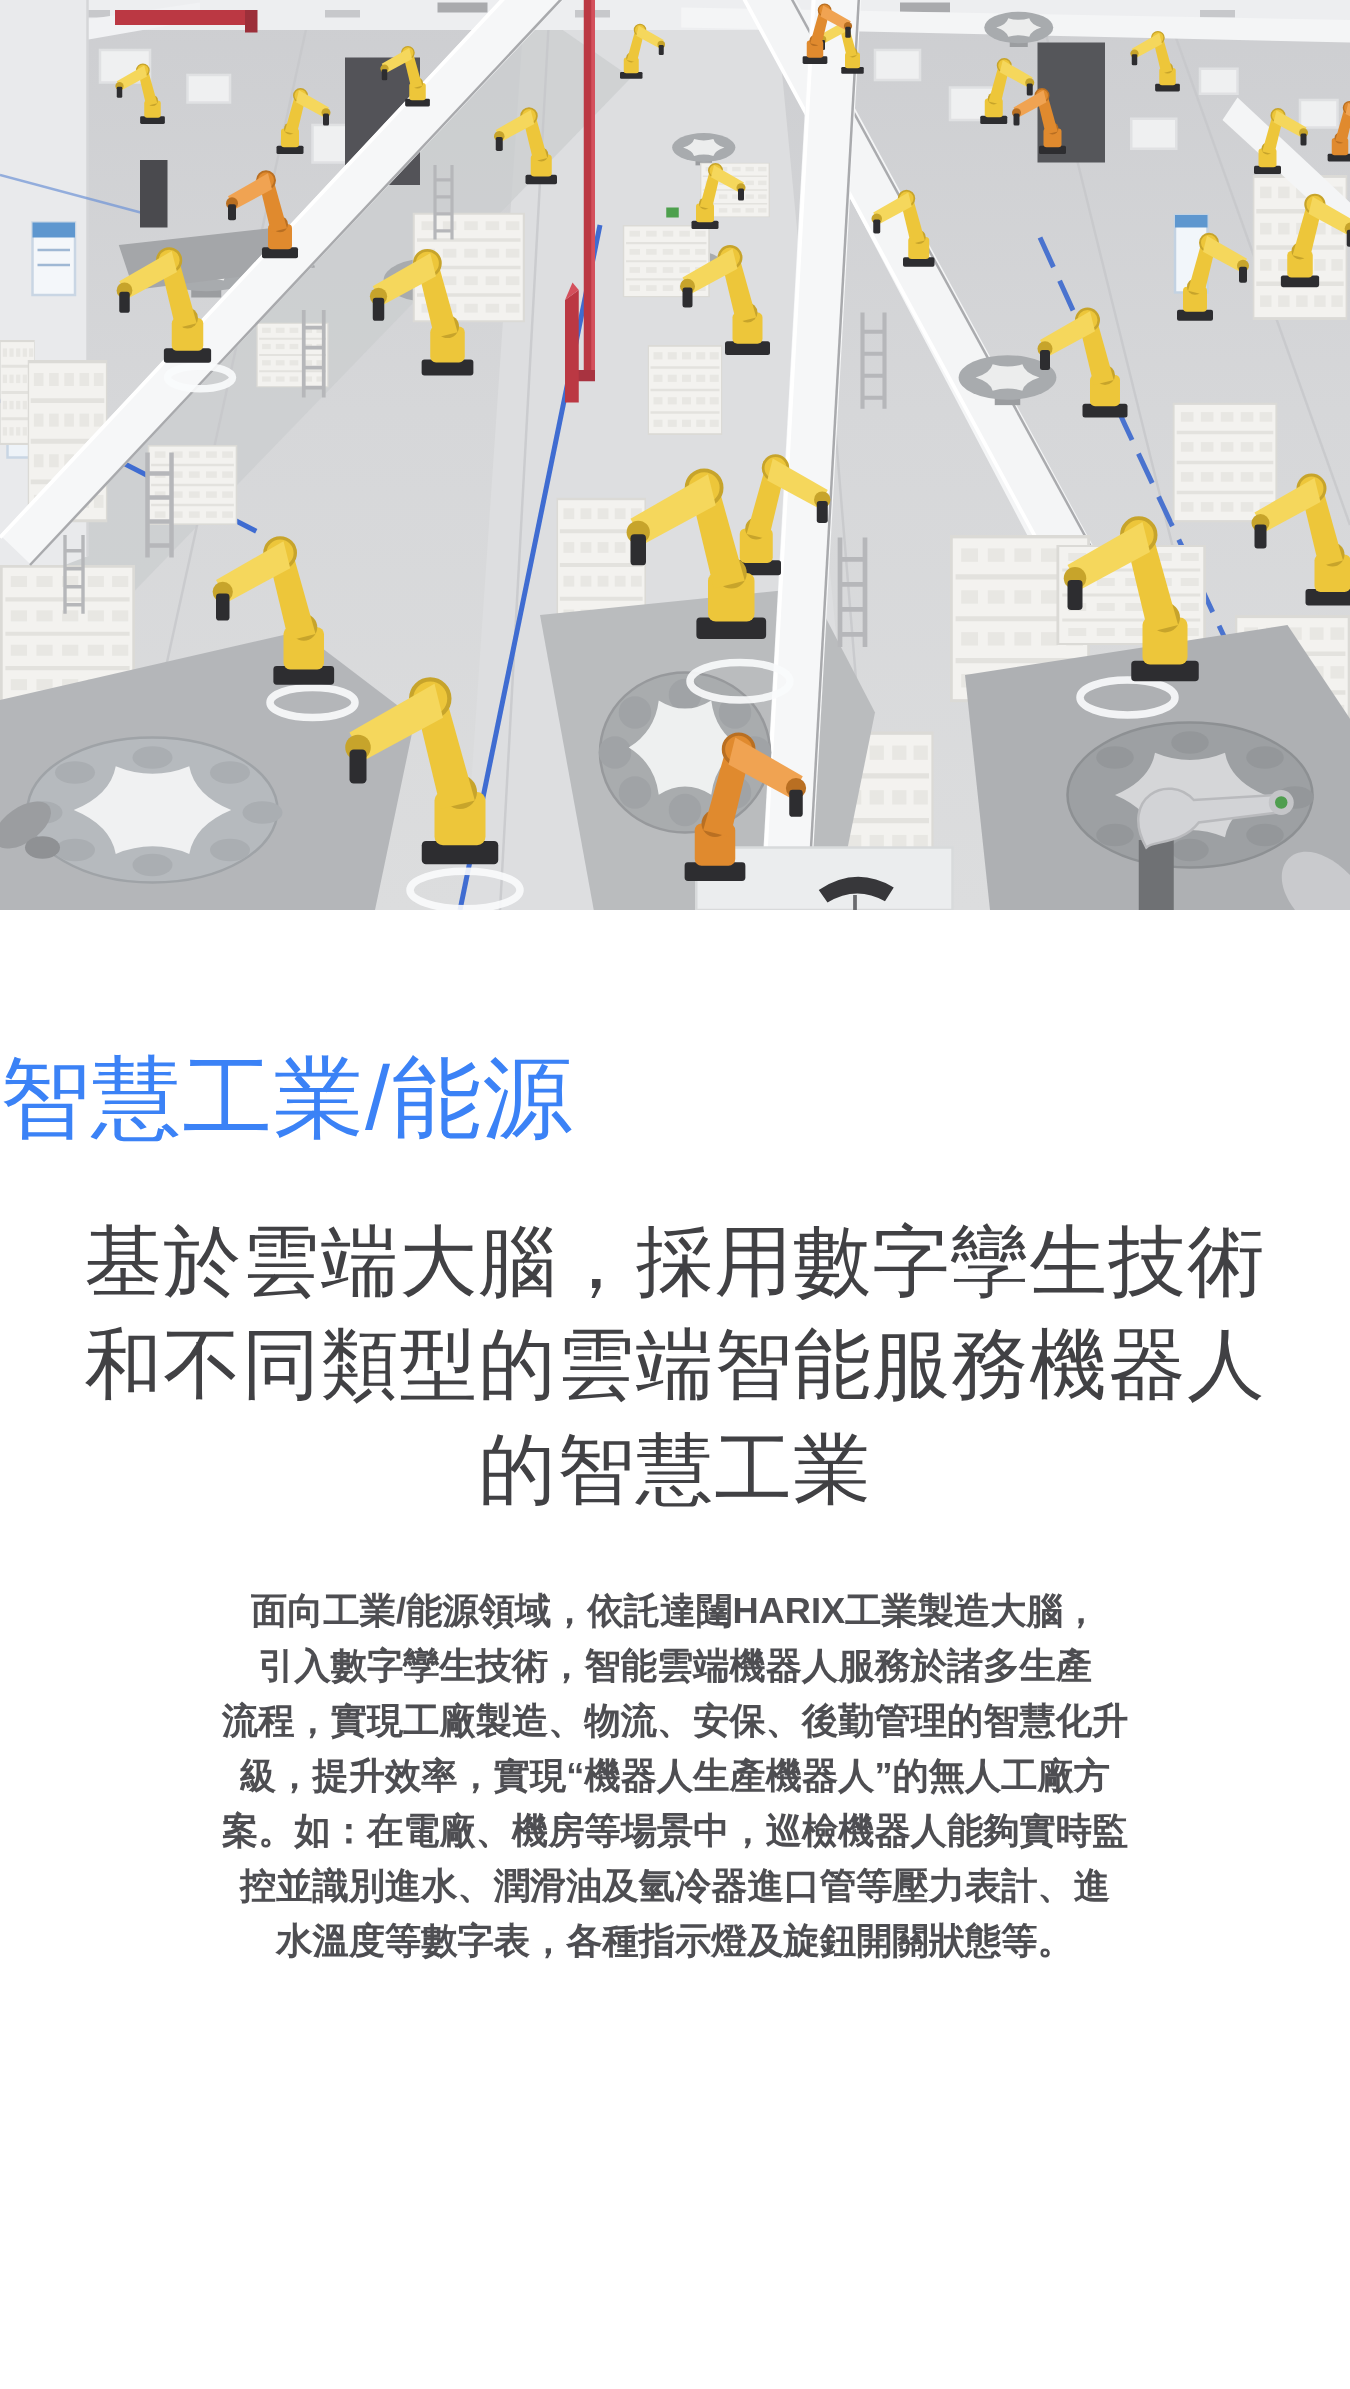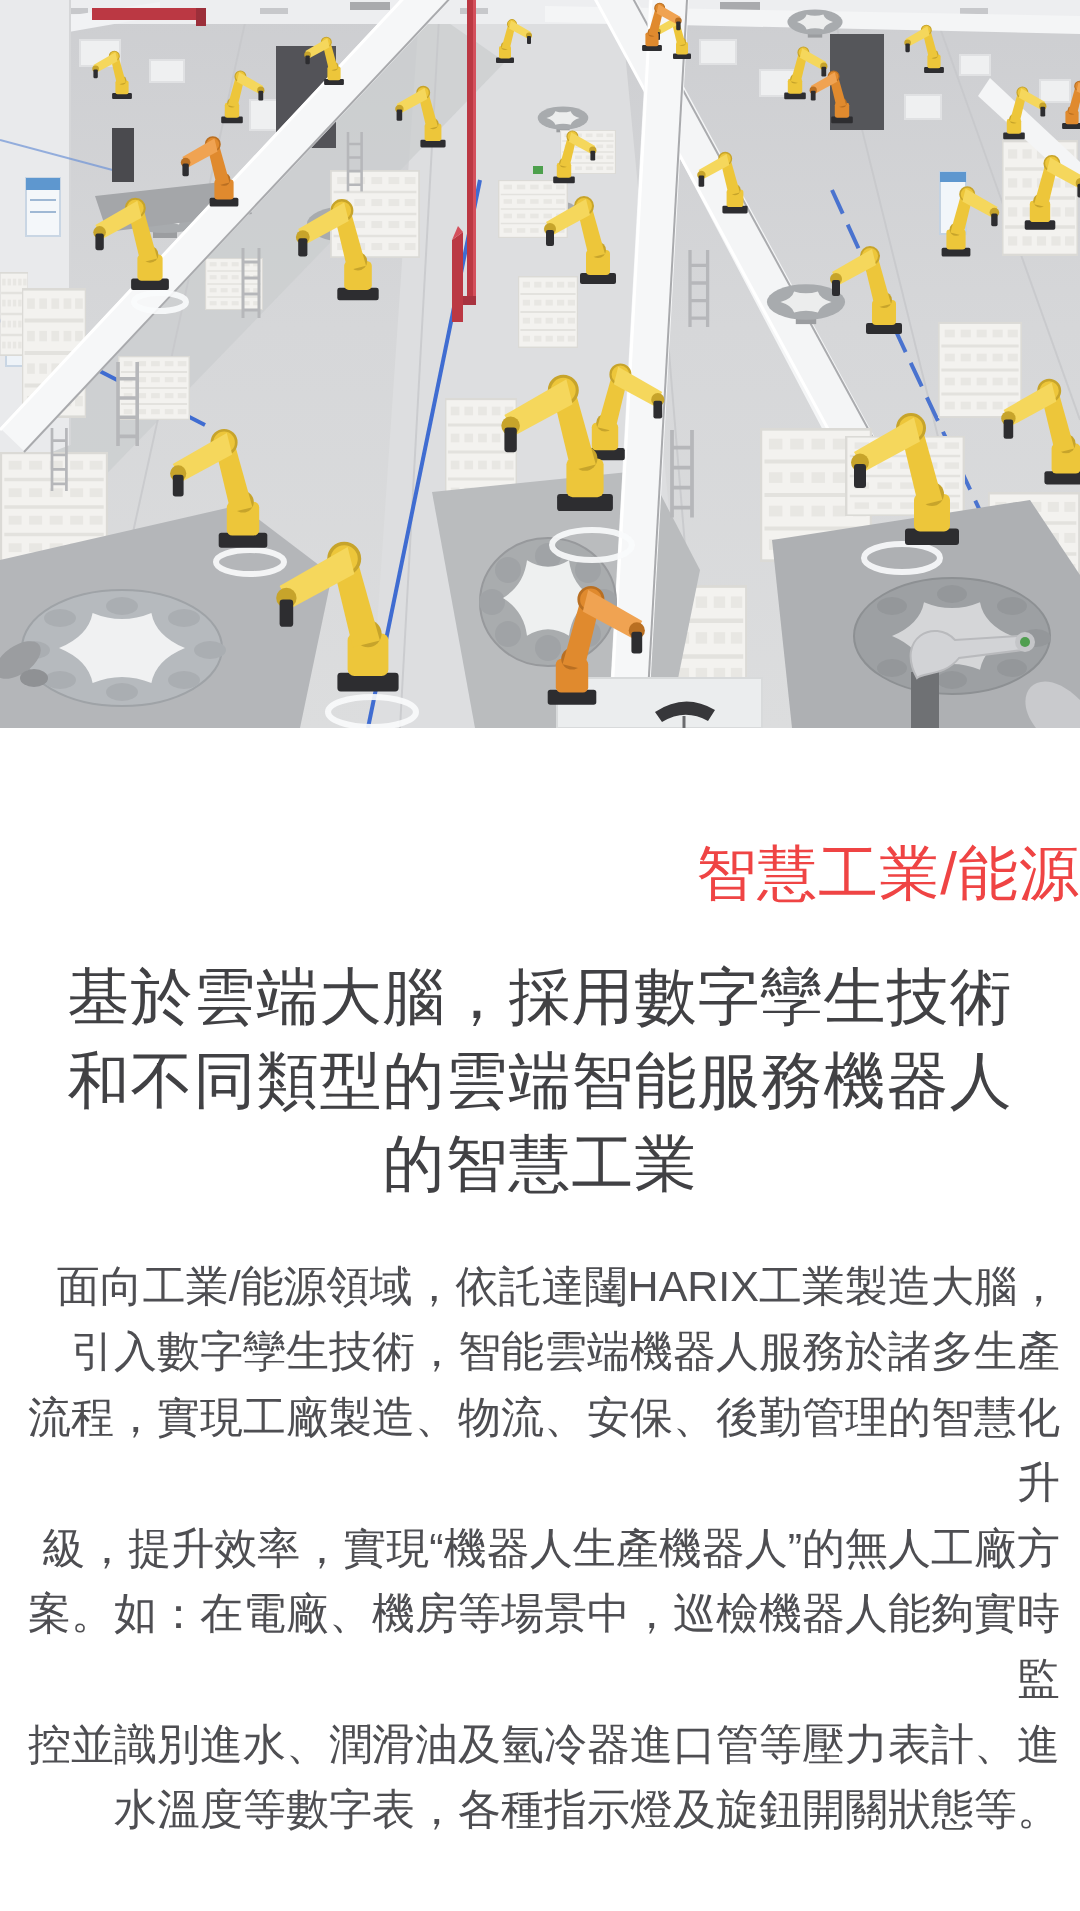--- a/index.html
+++ b/index.html
@@ -1,25 +1,25 @@
 <!DOCTYPE html>
 <html><head>
 <meta charset="utf-8">
 <style>
   html,body{margin:0;padding:0;background:#fff;}
   .page{position:relative;width:1080px;height:1911px;background:#ffffff;overflow:hidden;
         font-family:"Liberation Sans","DejaVu Sans",sans-serif;}
   .hero{width:1080px;height:728px;overflow:hidden;background:#d6d7d9;}
   .hero svg{display:block;}
-  .title{margin:114px 0 0 0;font-size:60px;line-height:1.05;font-weight:500;color:#ef4444;
-         text-align:right;letter-spacing:1px;}
+  .title{margin:114px 0 0 0;font-size:72px;line-height:1.05;font-weight:500;color:#3b82f6;
+         text-align:left;letter-spacing:1px;}
   .subtitle{margin:50px auto 0;width:980px;font-size:62px;line-height:1.35;font-weight:500;
             color:#414144;text-align:center;white-space:pre-line;letter-spacing:1px;}
-  .bodytext{margin:48px auto 0;width:1040px;font-size:43px;line-height:1.52;font-weight:400;
-            color:#4e4e52;text-align:right;white-space:pre-line;}
+  .bodytext{margin:48px auto 0;width:1040px;font-size:29px;line-height:1.52;font-weight:700;
+            color:#4e4e52;text-align:center;white-space:pre-line;}
 </style>
 </head>
 <body>
 
 <div class="page">
 
   <div class="hero">
     <svg width="1080" height="728" viewBox="0 0 1080 728" preserveAspectRatio="none" xmlns="http://www.w3.org/2000/svg">
       <defs>
         <linearGradient id="floorG" x1="0" y1="0" x2="0" y2="1">

